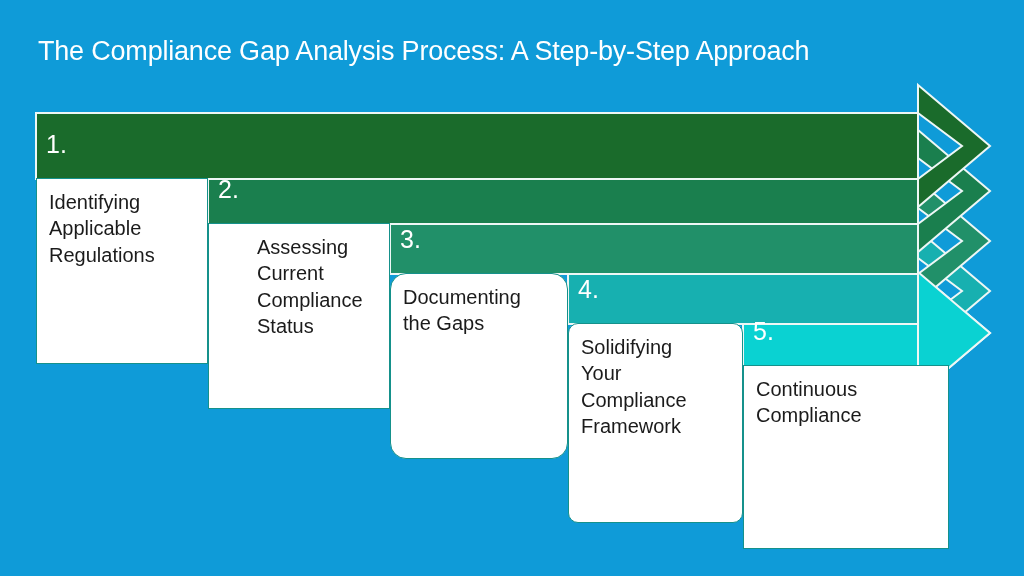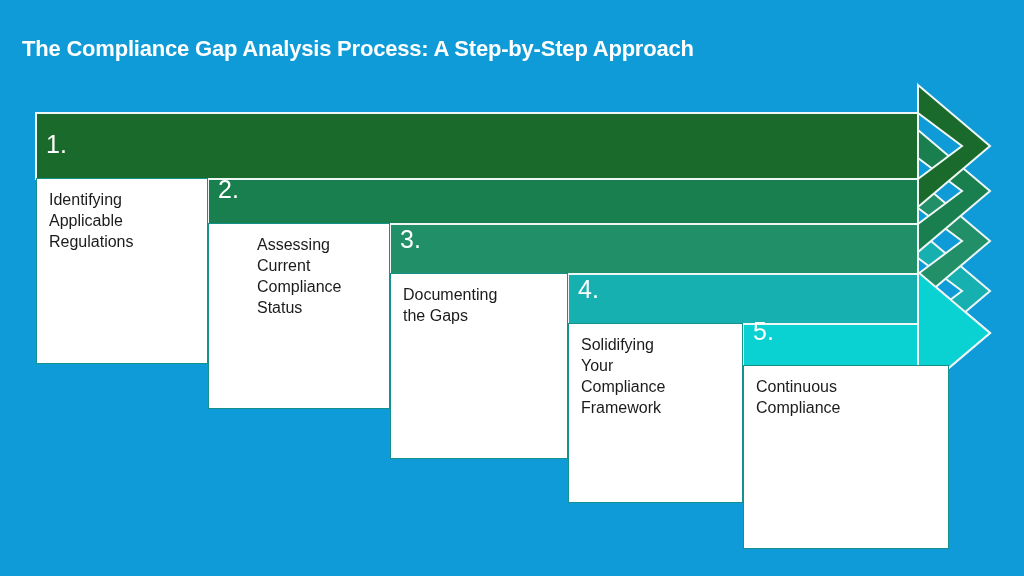--- a/index.html
+++ b/index.html
@@ -9,41 +9,41 @@
     font-family:"Liberation Sans", sans-serif;
     overflow:hidden;
     position:relative;
   }
 
   #stage { position:absolute; inset:0; }
 
   
   .title {
     position:absolute;
-    left:22px; top:36px;
+    left:38px; top:36px;
     width:960px;
-    font-size:22px;
-    font-weight:bold;
+    font-size:27px;
+    font-weight:normal;
     color:#ffffff;
     letter-spacing:-0.2px;
     white-space:nowrap;
   }
 
   
   #arrows { position:absolute; left:0; top:0; width:1024px; height:576px; }
 
   
   .step-box {
     position:absolute;
     background:#ffffff;
     border:1px solid #15918b;
     padding:10px 12px 10px 12px;
   }
   .step-box .desc {
-    font-size:16px;
+    font-size:20px;
     line-height:1.32;
     color:#1b1b1b;
     white-space:pre-line;
   }
 
   
   .step-num {
     position:absolute;
     color:#ffffff;
     font-size:25px;
@@ -77,25 +77,25 @@
         <div class="desc">Identifying
 Applicable
 Regulations</div>
       </div>
       <div class="step-box" style="left: 208px; top: 223px; width: 182px; height: 186px; z-index: 11; padding-left: 48px;">
         <div class="desc">Assessing
 Current
 Compliance
 Status</div>
       </div>
-      <div class="step-box" style="left: 390px; top: 273px; width: 178px; height: 186px; z-index: 12;">
+      <div class="step-box" style="left: 390px; top: 273px; width: 178px; height: 186px; z-index: 12; border-radius: 16px;">
         <div class="desc">Documenting
 the Gaps</div>
       </div>
-      <div class="step-box" style="left: 568px; top: 323px; width: 175px; height: 180px; z-index: 13;">
+      <div class="step-box" style="left: 568px; top: 323px; width: 175px; height: 200px; z-index: 13; border-radius: 10px;">
         <div class="desc">Solidifying
 Your
 Compliance
 Framework</div>
       </div>
       <div class="step-box" style="left: 743px; top: 365px; width: 206px; height: 184px; z-index: 14;">
         <div class="desc">Continuous
 Compliance</div>
       </div>
     </div>

